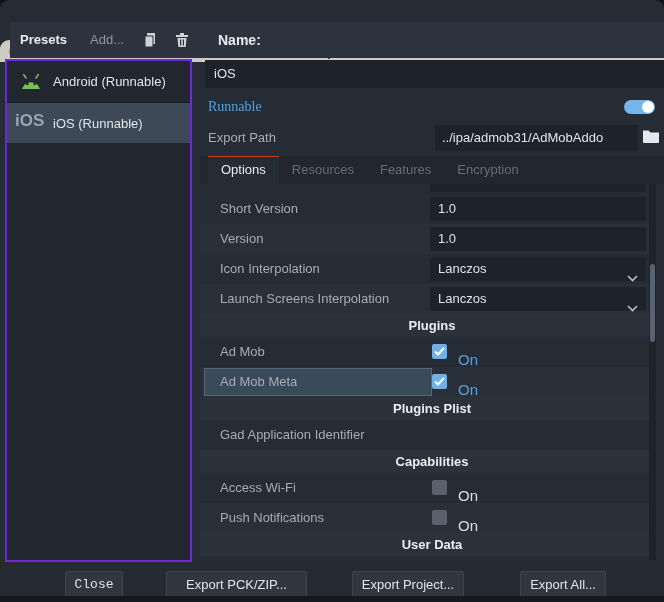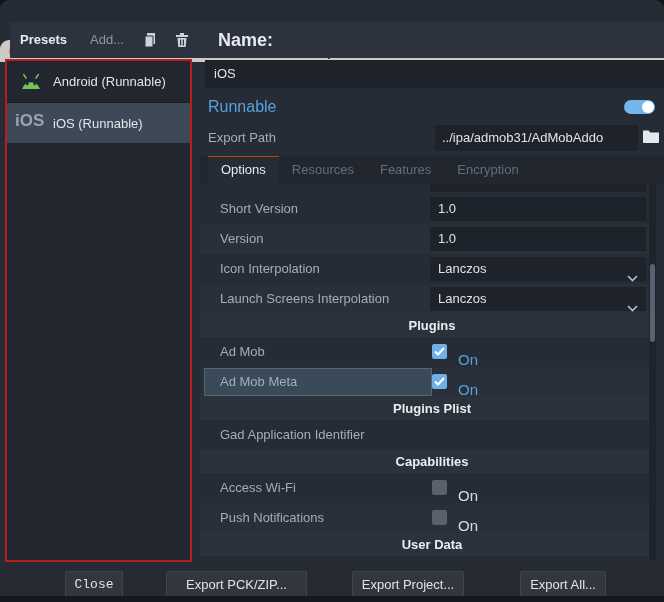--- a/index.html
+++ b/index.html
@@ -23,39 +23,39 @@
     position:absolute; left:0; right:0; top:0; height:22px; line-height:23px;
     text-align:center; font-size:13px; font-weight:bold; color:#2d2d2d;
   }
   
   .header-row { position:absolute; left:10px; top:22px; width:664px; height:36px; background:#2d333e; }
   .presets-label { position:absolute; left:10px; top:0; line-height:36px; font-size:13px; font-weight:bold; color:#e7ebf0; }
   .add-btn { position:absolute; left:80px; top:0; line-height:36px; font-size:13px; color:#8e97a3; cursor:default; }
   .hdr-icon { position:absolute; top:10px; width:16px; height:16px; }
   .hdr-icon.copy { left:132px; }
   .hdr-icon.trash { left:164px; }
-  .name-label { position:absolute; left:208px; top:0; line-height:36px; font-size:18px; font-weight:bold; color:#e7ebf0; }
+  .name-label { position:absolute; left:208px; top:0; line-height:36px; font-size:14px; font-weight:bold; color:#e7ebf0; }
   
   .preset-list {
     position:absolute; left:5px; top:59px; width:187px; height:503px;
-    background:#21262f; border:2px solid #b91c1c;
+    background:#21262f; border:2px solid #6d28d9;
   }
   .preset-item { position:relative; height:41px; }
   .preset-item.selected { background:#3d4956; }
   .preset-item + .preset-item { border-top:1px solid #181c23; }
   .preset-icon { position:absolute; left:10px; top:11px; }
   .ios-logo { position:absolute; left:8px; top:8px; font-size:17px; font-weight:bold; color:#9aa4ae; }
   .preset-label { position:absolute; left:46px; top:0; line-height:41px; font-size:13px; color:#dfe5ea; white-space:nowrap; }
   
   .name-field {
     position:absolute; left:205px; top:60px; width:459px; height:28px;
     background:#1d222b;
   }
   .name-field span { display:block; padding-left:9px; line-height:28px; font-size:13px; color:#dfe5ea; }
-  .runnable-label { position:absolute; left:208px; top:94px; line-height:26px; font-size:16px; color:#55a1de; }
+  .runnable-label { position:absolute; left:208px; top:94px; line-height:26px; font-size:14px; color:#55a1de;font-family:Liberation Serif, serif; }
   .toggle { position:absolute; left:624px; top:100px; width:31px; height:14px; border-radius:7px; background:#74b6ec; }
   .toggle .knob { position:absolute; right:1px; top:1px; width:12px; height:12px; border-radius:50%; background:#ffffff; }
   .exportpath-label { position:absolute; left:208px; top:124px; line-height:28px; font-size:13px; color:#a3adb8; }
   .exportpath-field {
     position:absolute; left:435px; top:125px; width:203px; height:26px; background:#1d222b;
   }
   .exportpath-field span { display:block; padding-left:7px; line-height:26px; font-size:13px; color:#dfe5ea; white-space:nowrap; overflow:hidden; }
   .folder-btn { position:absolute; left:642px; top:129px; width:20px; height:18px; }
   
   .tabbar { position:absolute; left:200px; top:156px; width:464px; height:28px; background:#21262f; display:flex; padding-left:8px; }

